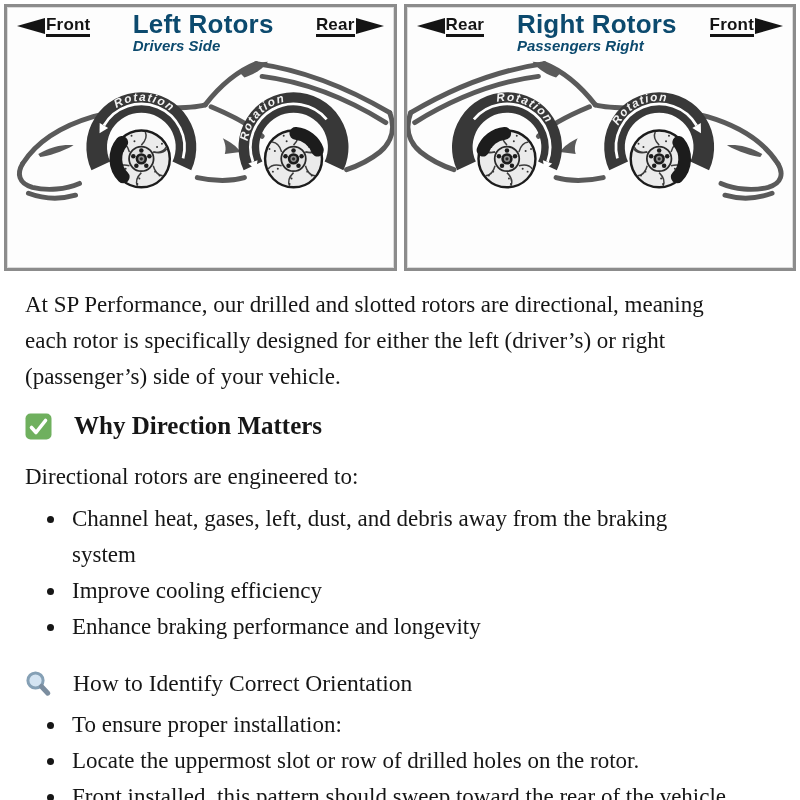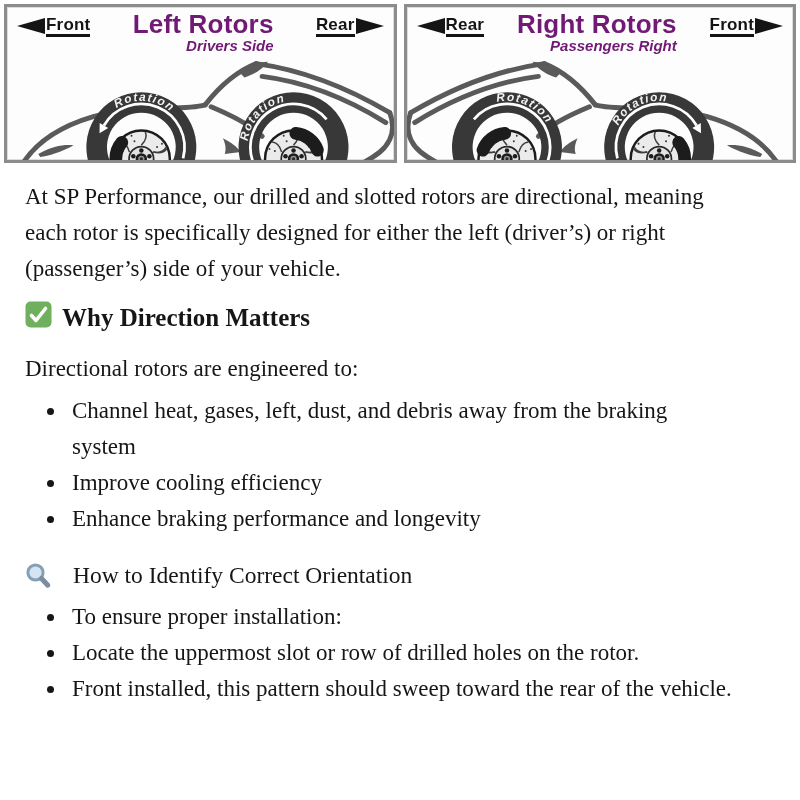--- a/index.html
+++ b/index.html
@@ -11,52 +11,52 @@
     color: #161616;
   }
   
   .panels {
     display: flex; gap: 7px;
     padding: 4px 4px 0 4px;
     box-sizing: border-box;
   }
   .panel {
     flex: 1;
-    height: 159px;
+    height: 267px;
     box-sizing: border-box;
     border: 3px solid #8c8c8c;
     box-shadow: inset 0 0 0 1px #dcdcdc;
     background: #fdfdfd;
     overflow: hidden;
   }
   .panel-header {
     display: flex; justify-content: space-between; align-items: flex-start;
     padding: 7px 10px 0 10px; height: 37px; box-sizing: border-box;
     font-family: "Liberation Sans", sans-serif;
   }
   .dir { display: flex; align-items: center; gap: 1px; margin-top: 2px; }
   .dir-label {
     font-weight: bold; font-size: 17px; line-height: 1.05;
     border-bottom: 3px solid #141414; letter-spacing: .2px; color: #141414;
   }
   .tri { width: 0; height: 0; border-top: 8px solid transparent; border-bottom: 8px solid transparent; }
   .tri-left  { border-right: 28px solid #141414; }
   .tri-right { border-left: 28px solid #141414; }
-  .panel-titles { text-align: right; margin-top: -3px; color: #701a75; }
+  .panel-titles { text-align: left; margin-top: -3px; color: #0c4a6e; }
   .panel-title { font-size: 26px; font-weight: bold; line-height: 1.02; letter-spacing: .2px; }
   .panel-subtitle { font-size: 15px; font-weight: bold; font-style: italic; line-height: 1.1; }
   svg.car { display: block; width: 100%; height: 162px; }
   .rot-text { font-family: "Liberation Sans", sans-serif; font-size: 12px; font-weight: bold; font-style: italic; fill: #f2f2f2; letter-spacing: 1.4px; }
 
   
   .content { padding: 0 30px 0 25px; }
   .intro { font-size: 23px; line-height: 36px; margin: 16px 0 0 0; max-width: 705px; }
   .sec-h2 {
     font-size: 25px; line-height: 34px; margin: 14px 0 0 0;
-    font-weight: bold; display: flex; gap: 10px;
+    font-weight: bold; display: flex; align-items: center; gap: 22px;
   }
   .lead { font-size: 23px; line-height: 36px; margin: 16px 0 0 0; }
   ul.blist { margin: 6px 0 0 0; padding-left: 42px; list-style: disc; }
   ul.blist li { font-size: 23px; line-height: 36px; padding-left: 5px; max-width: 660px; }
   .sec-h3 {
     font-size: 23.5px; line-height: 36px; margin: 20px 0 0 0;
     font-weight: normal; display: flex; align-items: center; gap: 21px;
   }
   ul.second { }
   .emoji-badge { display: inline-flex; flex: none; }

